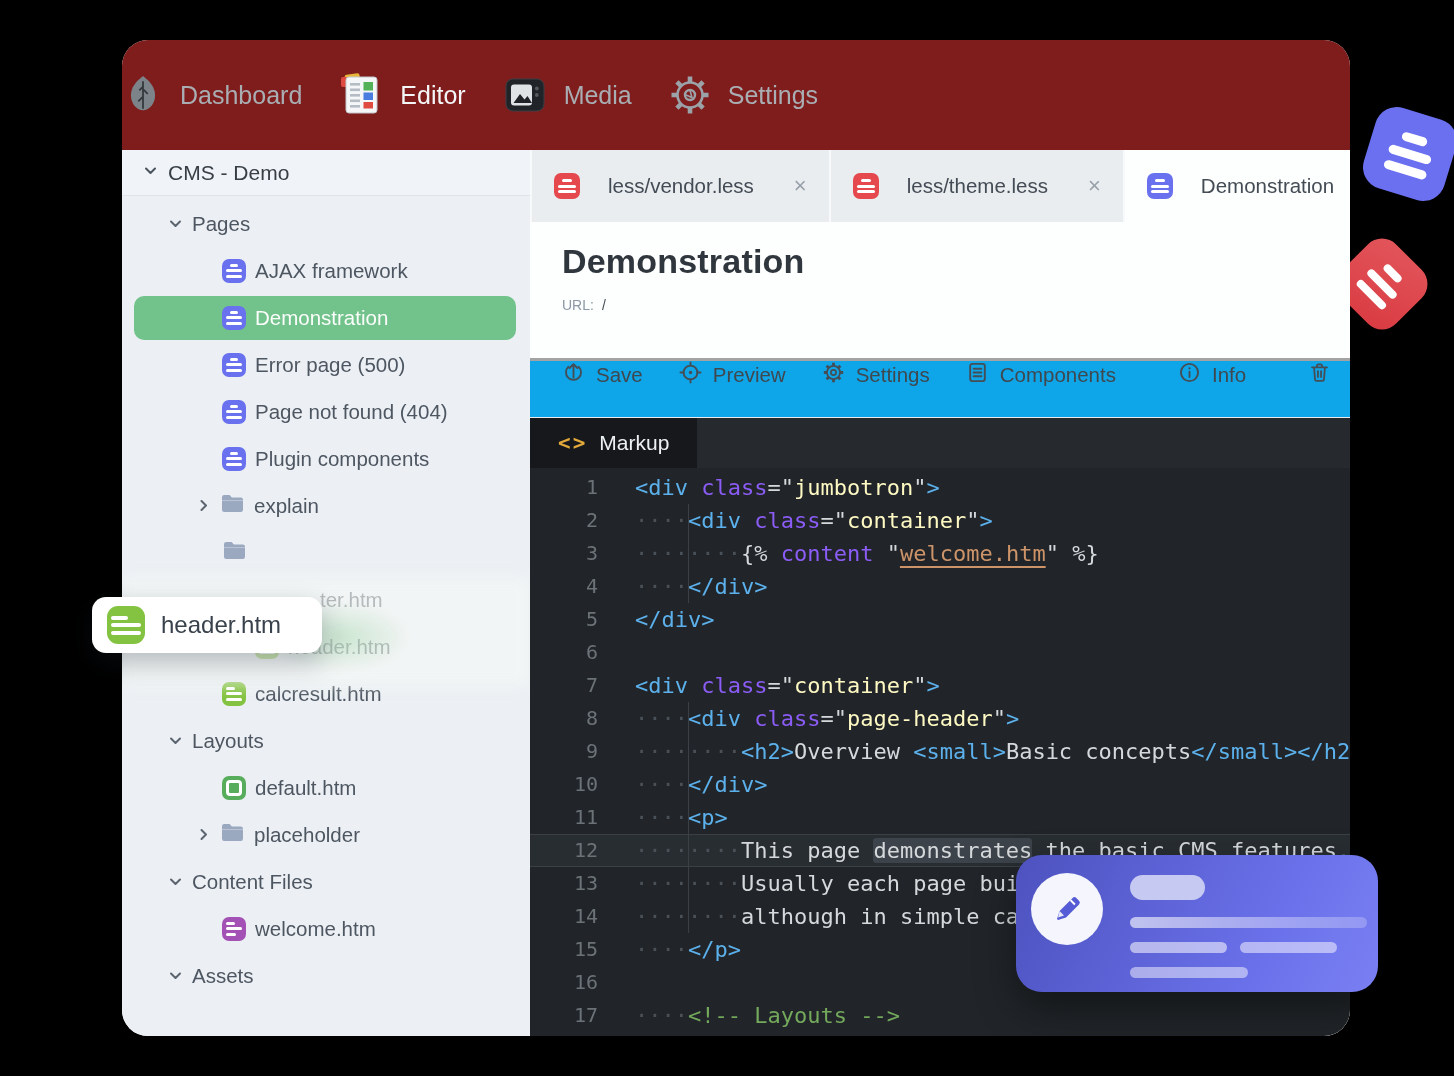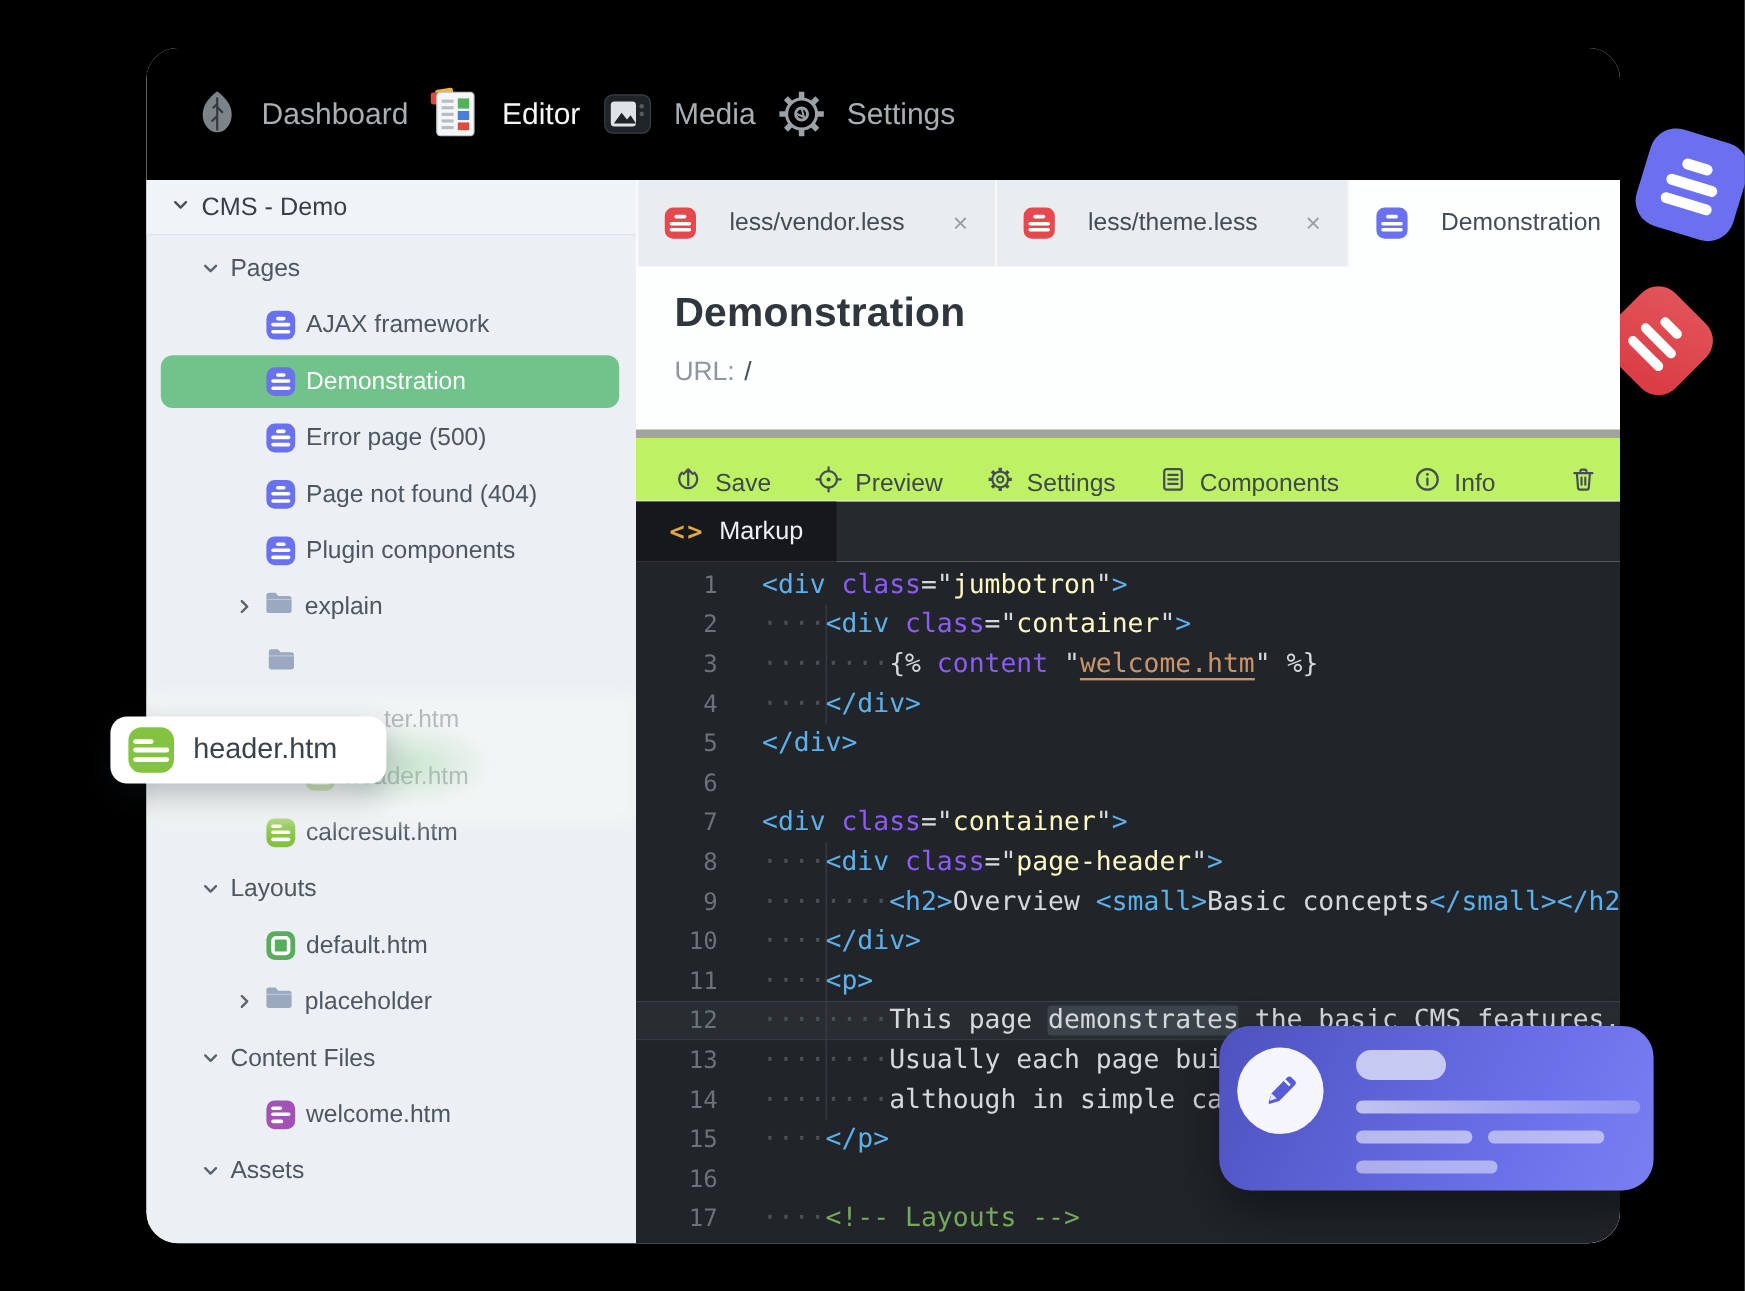--- a/index.html
+++ b/index.html
@@ -9,21 +9,21 @@
     -webkit-font-smoothing:antialiased;
   }
   
   .window{
     position:absolute;left:122px;top:40px;width:1228px;height:996px;
     border-radius:26px;background:#fdfefe;overflow:hidden;z-index:2;
   }
   
   .topnav{
     position:absolute;left:0;top:0;width:1228px;height:110px;
-    background:#000000;display:flex;align-items:center;padding-left:38px;box-sizing:border-box;gap:16px;
+    background:#7f1d1d;display:flex;align-items:center;box-sizing:border-box;gap:36px;
   }
   .nav-item{display:flex;align-items:center;gap:16px;cursor:pointer;}
   .nav-lb{font-size:25px;color:#a9aeb3;}
   .nav-item.active .nav-lb{color:#f4f6f7;}
   .nav-ic{display:flex;align-items:center;justify-content:center;}
   
   .sidebar{
     position:absolute;left:0;top:110px;width:408px;height:886px;
     background:#ecefF3;background:#ecf0f4;
   }
@@ -62,26 +62,26 @@
   .main{position:absolute;left:408px;top:110px;width:820px;height:886px;background:#fdfefe;}
   .tabstrip{height:72px;display:flex;background:#fdfefe;}
   .tab-spacer{width:38px;background:#edf0f3;border-right:2px solid #f7f9fa;}
   .dtab{display:flex;align-items:center;padding:0 22px;gap:28px;font-size:20.5px;color:#434b54;cursor:pointer;}
   .dtab.inactive{background:#e9edf0;border-right:2px solid #f7f9fa;}
   .dtab.active{background:#fdfefe;}
   .dtab .x{color:#97a0a9;font-size:22px;margin-left:12px;cursor:pointer;}
   
   .phead{height:136px;box-sizing:border-box;padding:20px 0 0 32px;}
   .ptitle{font-size:34px;font-weight:600;color:#30363d;letter-spacing:.2px;}
-  .purl{margin-top:16px;font-size:22px;}
+  .purl{margin-top:16px;font-size:14px;}
   .purl .k{color:#8c97a3;}
   .purl .v{color:#454d55;margin-left:8px;}
   
-  .toolbar{height:60px;border-top:7px solid #a3a3a3;border-bottom:1px solid #e8ebef;background:#bef264;
-    display:flex;align-items:flex-end;padding-left:32px;box-sizing:border-box;}
+  .toolbar{height:60px;border-top:3px solid #a3a3a3;border-bottom:1px solid #e8ebef;background:#0ea5e9;
+    display:flex;align-items:flex-start;padding-left:32px;box-sizing:border-box;}
   .tbtn{display:flex;align-items:center;gap:11px;font-size:20.5px;color:#40484f;margin-right:36px;cursor:pointer;}
   .tsep{width:1px;height:34px;background:#dfe3e8;margin:0 26px 0 0;}
   
   .edtabs{height:50px;display:flex;background:#26292e;}
   .edtab{display:flex;align-items:center;gap:12px;padding:0 28px;font-size:21px;cursor:pointer;}
   .edtab.active{background:#16181c;color:#eef1f3;}
   .edtab.idle{background:#2c3036;color:#8d949c;border-right:2px solid #141619;}
   .mk-ic{font-family:"DejaVu Sans Mono",monospace;color:#e2a93b;font-weight:bold;font-size:21px;letter-spacing:2px;}
   
   .code{position:relative;height:568px;background:#212529;overflow:hidden;

